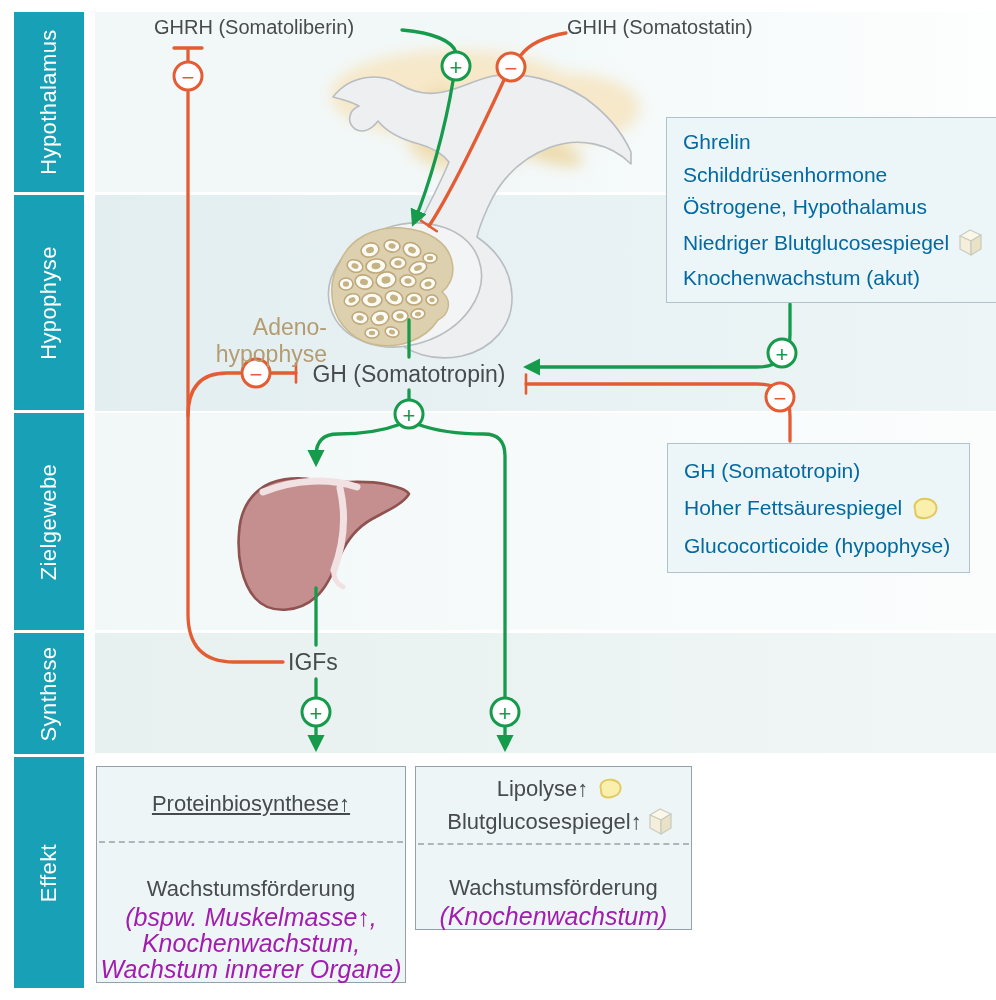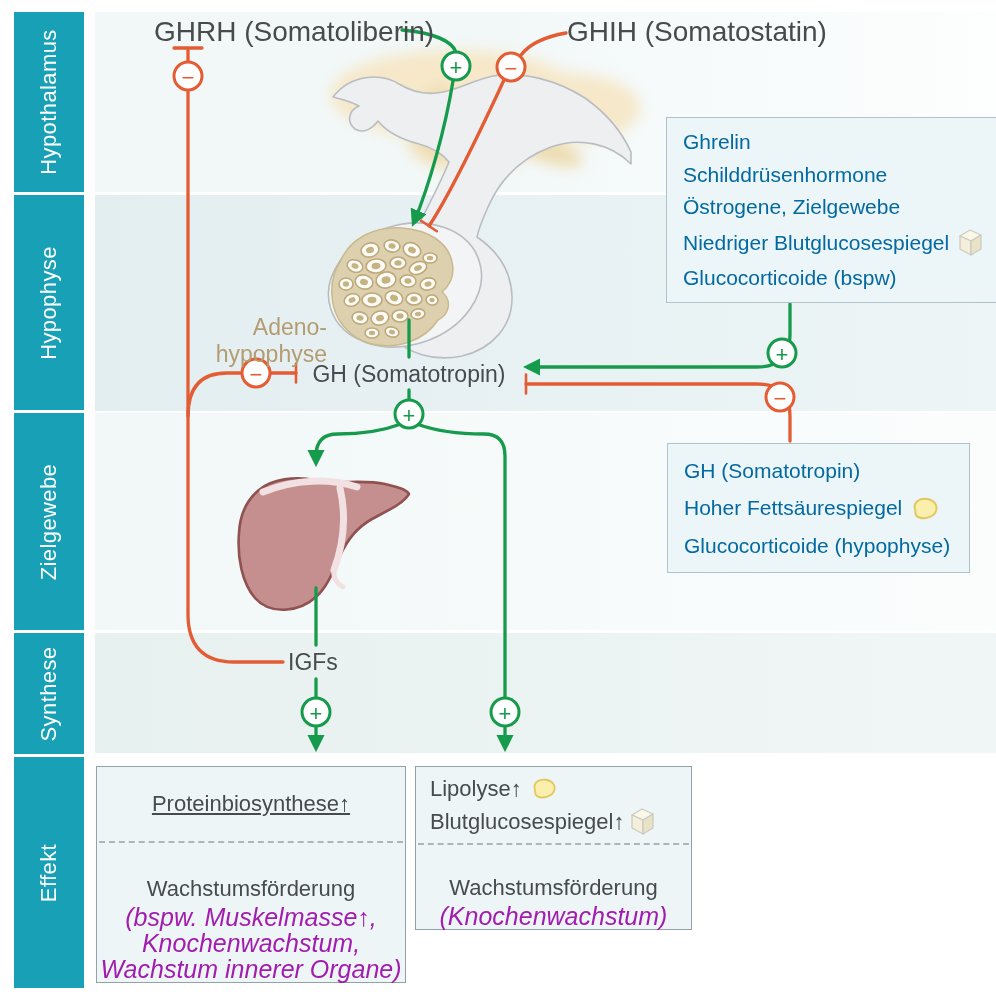--- a/index.html
+++ b/index.html
@@ -19,21 +19,21 @@
   .sidebar-item span{
     transform:rotate(-90deg);white-space:nowrap;color:#ffffff;
     font-size:22px;letter-spacing:.4px;
   }
   .sb-1{top:12px;height:180px;}
   .sb-2{top:195px;height:215px;}
   .sb-3{top:413px;height:217px;}
   .sb-4{top:633px;height:121px;}
   .sb-5{top:757px;height:231px;}
   svg.overlay{position:absolute;left:0;top:0;}
-  .lbl{position:absolute;color:#474b4d;font-size:28px;white-space:nowrap;}
+  .lbl{position:absolute;color:#474b4d;font-size:20px;white-space:nowrap;}
   .lbl-gh{font-size:23px;width:194px;text-align:center;}
   .lbl-igfs{font-size:23px;text-align:center;}
   .lbl-adeno{color:#b49c72;font-size:23px;width:122px;text-align:right;line-height:27px;white-space:normal;margin-top:48px;}
   .infobox{
     position:absolute;background:#ecf5f8;border:1.5px solid #b0c2ca;
     box-sizing:border-box;display:flex;flex-direction:column;justify-content:space-around;
     padding:8px 10px 8px 16px;color:#0369a1;font-size:21px;margin-left:26px;
   }
   .infobox .line{display:flex;align-items:center;white-space:nowrap;}
   .icon{display:inline-flex;margin-left:8px;flex:none;}
@@ -244,34 +244,34 @@
   <div class="lbl lbl-igfs" style="left:288px;top:649px;">IGFs</div>
 
   <div class="infobox" style="left:640px;top:117px;width:342px;height:186px;">
     <div class="line">
         <span>Ghrelin</span>
       </div>
     <div class="line">
         <span>Schilddrüsenhormone</span>
       </div>
     <div class="line">
-        <span>Östrogene, Zielgewebe</span>
+        <span>Östrogene, Hypothalamus</span>
       </div>
     <div class="line">
         <span>Niedriger Blutglucosespiegel</span>
       <span class="icon">
         <svg width="27" height="29" viewBox="0 0 27 29">
           <path d="M3,8 L13,2 L24,7 L14,13 Z" fill="#fbf8ea" stroke="#c9ccc2" stroke-width="1.3" stroke-linejoin="round"></path>
           <path d="M3,8 L14,13 L14,27 L3,21 Z" fill="#f4eeda" stroke="#c9ccc2" stroke-width="1.3" stroke-linejoin="round"></path>
           <path d="M14,13 L24,7 L24,21 L14,27 Z" fill="#eae2c6" stroke="#c9ccc2" stroke-width="1.3" stroke-linejoin="round"></path>
         </svg>
       </span>
     </div>
     <div class="line">
-        <span>Glucocorticoide (bspw)</span>
+        <span>Knochenwachstum (akut)</span>
       </div>
   </div>
 
   <div class="infobox" style="left:641px;top:443px;width:303px;height:130px;">
     <div class="line">
         <span>GH (Somatotropin)</span>
       </div>
     <div class="line">
         <span>Hoher Fettsäurespiegel</span>
       <span class="icon">
@@ -294,21 +294,21 @@
     <div class="divider"></div>
     <div class="effect-bottom">
       <div class="effect-title">Wachstumsförderung</div>
       <div class="effect-detail">(bspw. Muskelmasse↑,</div>
       <div class="effect-detail">Knochenwachstum,</div>
       <div class="effect-detail">Wachstum innerer Organe)</div>
     </div>
   </div>
 
   <div class="effectbox" style="left:415px;top:766px;width:277px;height:164px;">
-    <div class="effect-top lefted" style="height:76px;">
+    <div class="effect-top lefted" style="height:76px;align-items:center;">
       <div class="line" style="line-height:33px;">
           <span>Lipolyse↑</span>
         <span class="icon">
           <svg width="28" height="23" viewBox="0 0 30 25">
             <path d="M5,13 C3,6 10,2 17,3 C24,4 28,9 26,15 C24,21 14,24 8,21 C4,19 6,16 5,13 Z" fill="#faefad" stroke="#e2c95f" stroke-width="2" stroke-linejoin="round"></path>
           </svg>
         </span>
       </div>
       <div class="line" style="line-height:33px;">
           <span>Blutglucosespiegel↑</span>

